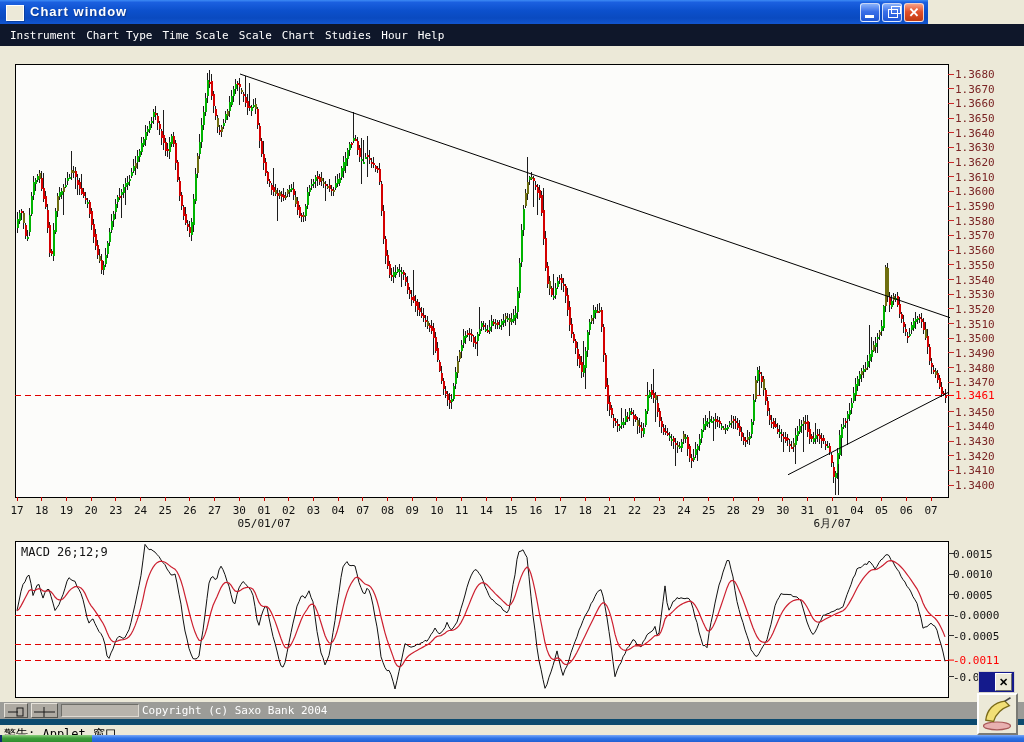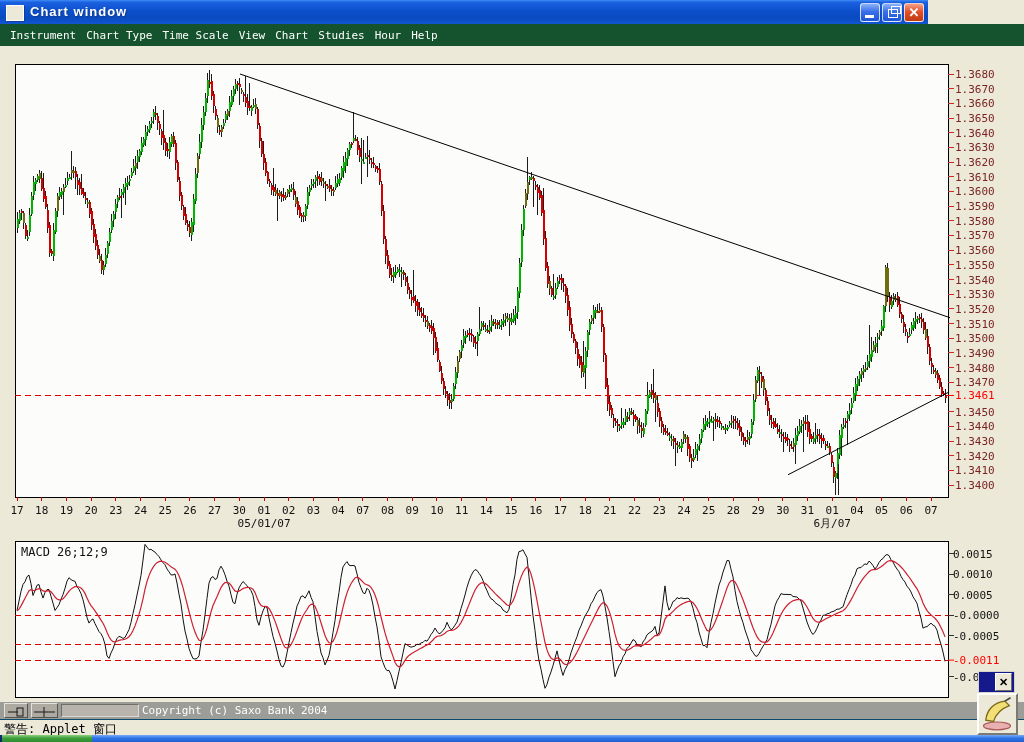--- a/index.html
+++ b/index.html
@@ -15,21 +15,21 @@
   #winbtns{position:absolute;right:4px;top:3px;display:flex;gap:2px;}
   .wbtn{width:20px;height:19px;border-radius:3px;border:1px solid rgba(255,255,255,.75);
     position:relative;box-sizing:border-box;}
   .wbtn.blue{background:linear-gradient(180deg,#8ab2fa 0%,#3a6fe8 45%,#1e55d4 100%);}
   .wbtn.red{background:linear-gradient(180deg,#f6a188 0%,#e2502a 45%,#c03a10 100%);}
   .glyph-min{position:absolute;left:4px;bottom:3px;width:9px;height:3px;background:#fff;}
   .glyph-restore{position:absolute;left:5px;top:5px;width:8px;height:7px;border:1px solid #fff;}
   .glyph-restore:before{content:"";position:absolute;left:2px;top:-4px;width:8px;height:6px;border:1px solid #fff;}
   .glyph-close{color:#fff;font-weight:bold;font-size:13px;line-height:17px;text-align:center;display:block;}
   
-  #menubar{position:absolute;left:0;top:24px;width:1024px;height:22px;background:#14532d;
+  #menubar{position:absolute;left:0;top:24px;width:1024px;height:22px;background:#0f172a;
     display:flex;align-items:center;gap:10px;padding-left:10px;box-sizing:border-box;}
   .menu-item{color:#fff;font-family:"DejaVu Sans Mono",monospace;font-size:11px;white-space:nowrap;cursor:default;}
   
   #chart-header{position:absolute;left:30px;top:50px;font-family:"DejaVu Sans Mono",monospace;
     font-size:11px;color:#111;}
   #macd-title{position:absolute;left:21px;top:545px;font-family:"DejaVu Sans Mono",monospace;
     font-size:12px;color:#111;z-index:2;}
   
   #cv{position:absolute;left:0;top:0;width:1024px;height:742px;z-index:1;}
   
@@ -39,21 +39,21 @@
     border-right:1px solid #55554f;border-bottom:1px solid #55554f;box-sizing:border-box;}
   #sbtn1{left:4px;width:24px;}
   #sbtn2{left:31px;width:27px;}
   #strough{position:absolute;left:61px;top:2px;width:78px;height:13px;background:#b8b4ac;
     border-top:1px solid #6e6e68;border-left:1px solid #6e6e68;
     border-bottom:1px solid #dedad2;border-right:1px solid #dedad2;box-sizing:border-box;}
   #copyright{position:absolute;left:142px;top:0;line-height:17px;color:#fff;
     font-family:"DejaVu Sans Mono",monospace;font-size:11px;}
   
   #statusbar{position:absolute;left:0;top:719px;width:1024px;height:16px;background:#ece9d8;
-    border-top:1px solid #0c4a6e;box-sizing:border-box;z-index:2;}
+    border-top:6px solid #0c4a6e;box-sizing:border-box;z-index:2;}
   #status-text{position:absolute;left:4px;top:1px;font-size:12px;color:#000;
     font-family:"DejaVu Sans Mono","DejaVu Sans",sans-serif;}
   
   #taskstrip{position:absolute;left:0;top:735px;width:1024px;height:7px;background:#0c2a6e;z-index:2;}
   #start-frag{position:absolute;left:2px;top:0;width:90px;height:7px;
     background:linear-gradient(180deg,#8ed07e 0%,#3f9e3c 45%,#2e8e2d 100%);}
   #task-frag{position:absolute;left:92px;top:0;right:0;height:7px;
     background:linear-gradient(180deg,#7aa8f6 0%,#2e74e8 45%,#2160d2 100%);}
   
   #applet{position:absolute;left:0;top:0;z-index:5;}
@@ -1190,21 +1190,21 @@
       <div class="wbtn red">
           <span class="glyph-close">✕</span>
         </div>
     </div>
   </div>
 
   <div id="menubar">
       <span class="menu-item">Instrument</span>
       <span class="menu-item">Chart Type</span>
       <span class="menu-item">Time Scale</span>
-      <span class="menu-item">View</span>
+      <span class="menu-item">Scale</span>
       <span class="menu-item">Chart</span>
       <span class="menu-item">Studies</span>
       <span class="menu-item">Hour</span>
       <span class="menu-item">Help</span>
     </div>
 
 
   <div id="macd-title">MACD 26;12;9</div>
 
   <div id="scrollrow">

